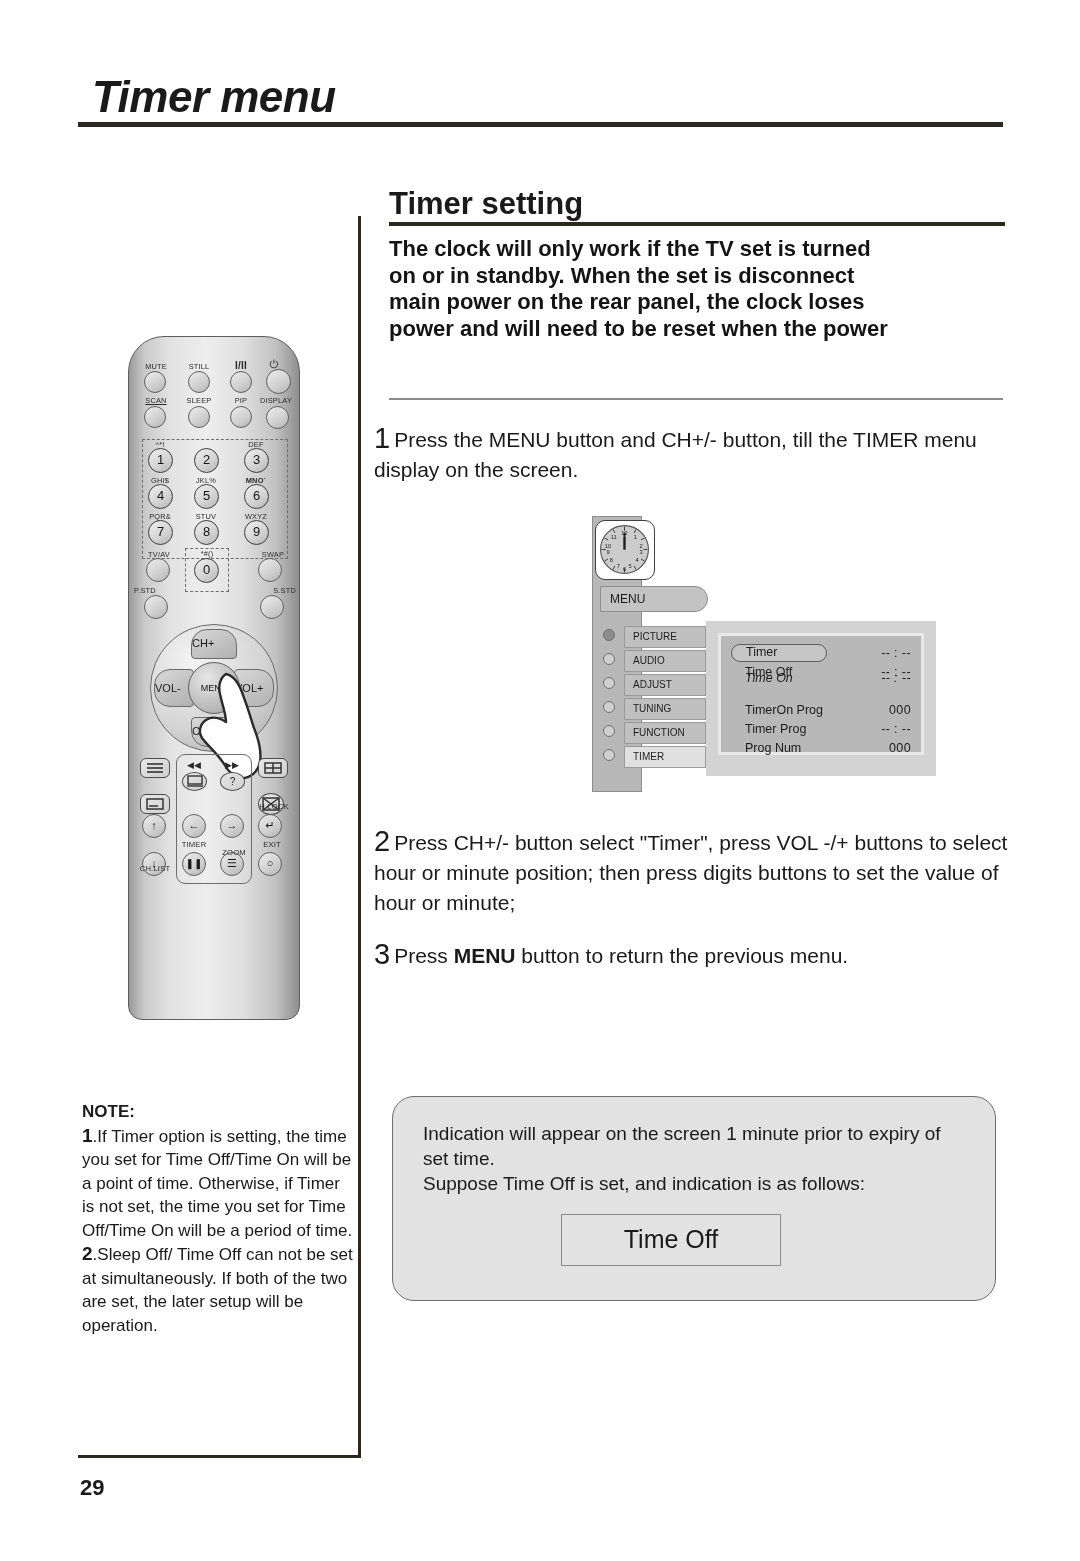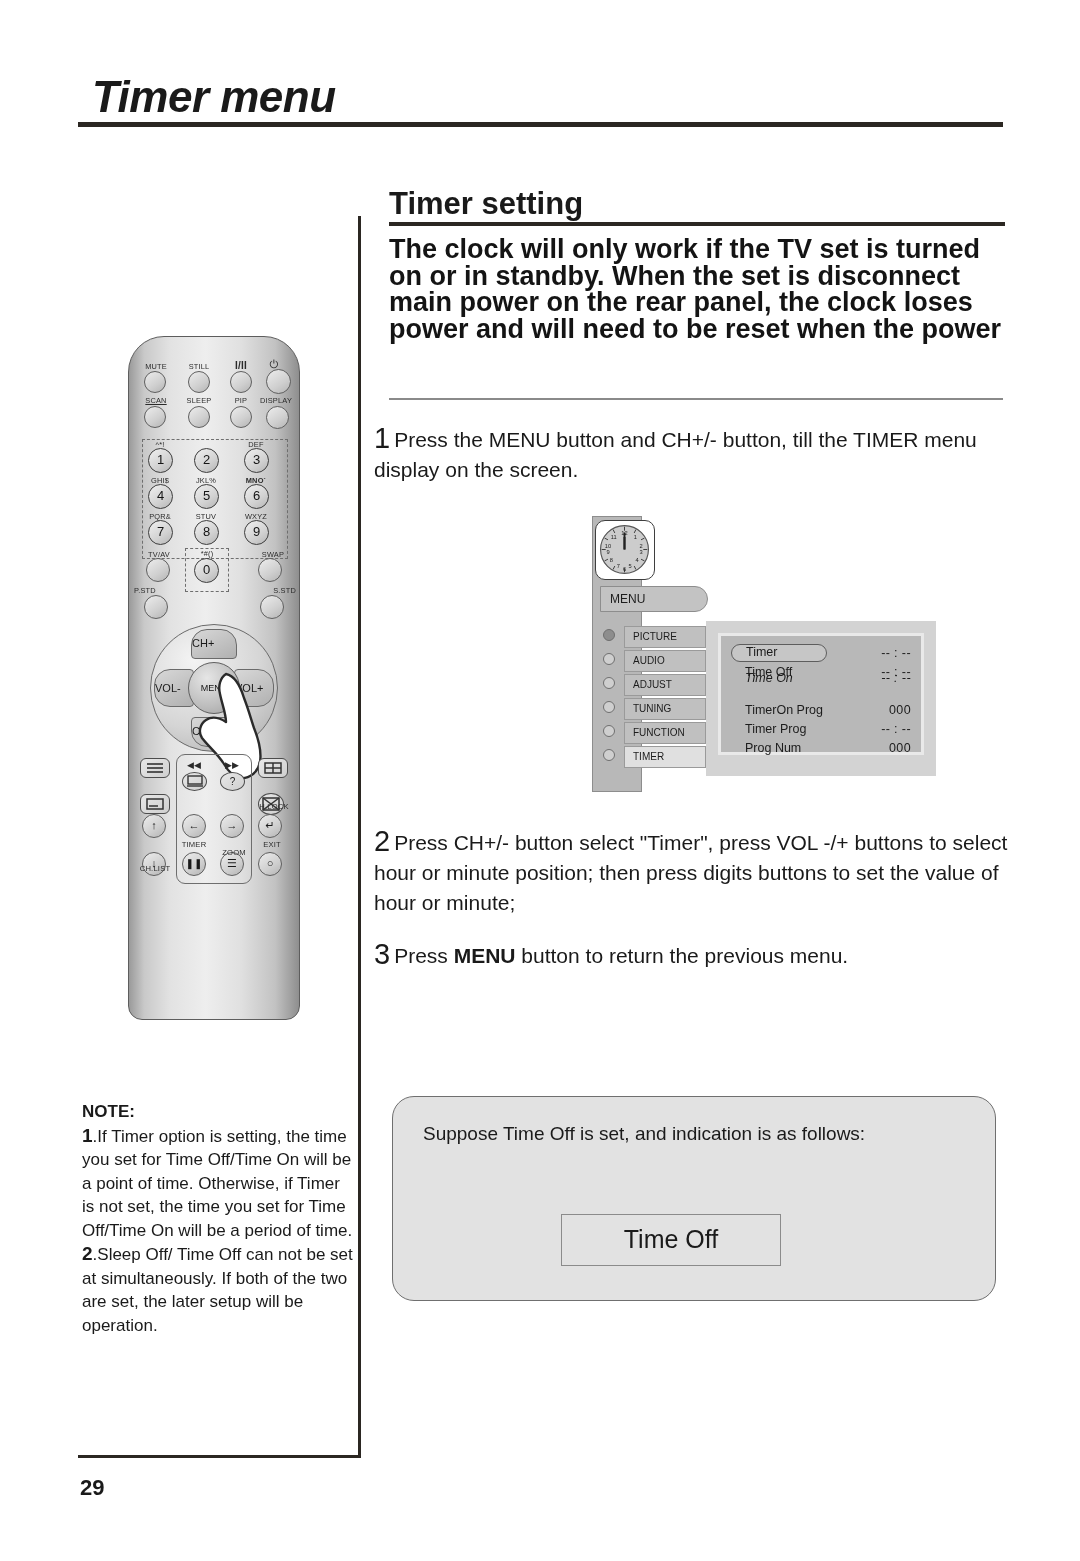--- a/index.html
+++ b/index.html
@@ -37,21 +37,21 @@
     font-size:31px;font-weight:bold;color:#1a1a1a;
   }
   #section-rule{
     position:absolute;left:389px;top:222px;width:616px;height:4px;
     background:#2b2722;
   }
 
   
   #warning{
     position:absolute;left:389px;top:236px;width:614px;
-    font-size:27px;font-weight:bold;line-height:26.5px;
+    font-size:22px;font-weight:bold;line-height:26.5px;
     text-align:justify;color:#141414;
   }
   #warning div{white-space:nowrap;}
   #thin-rule{
     position:absolute;left:389px;top:398px;width:614px;height:2px;
     background:#8a8a8a;
   }
 
   
   .step{position:absolute;color:#1a1a1a;}
@@ -463,16 +463,17 @@
 </div>
 
 <div id="note">
   <div class="hd">NOTE:</div>
   <div><span class="n">1</span><span>.If Timer option is setting, the time you set for Time Off/Time On will be a point of time. Otherwise, if Timer is not set, the time you set for Time Off/Time On will be a period of time.</span></div>
   <div><span class="n">2</span><span>.Sleep Off/ Time Off can not be set at simultaneously. If both of the two are set, the later setup will be operation.</span></div>
 </div>
 
 <div id="indbox">
   <div id="ind-text">
+    <div>Indication will appear on the screen 1 minute prior to expiry of set time.</div>
     <div>Suppose Time Off is set, and indication is as follows:</div>
   </div>
   <div id="ind-chip">Time Off</div>
 </div>
 
 </body></html>

